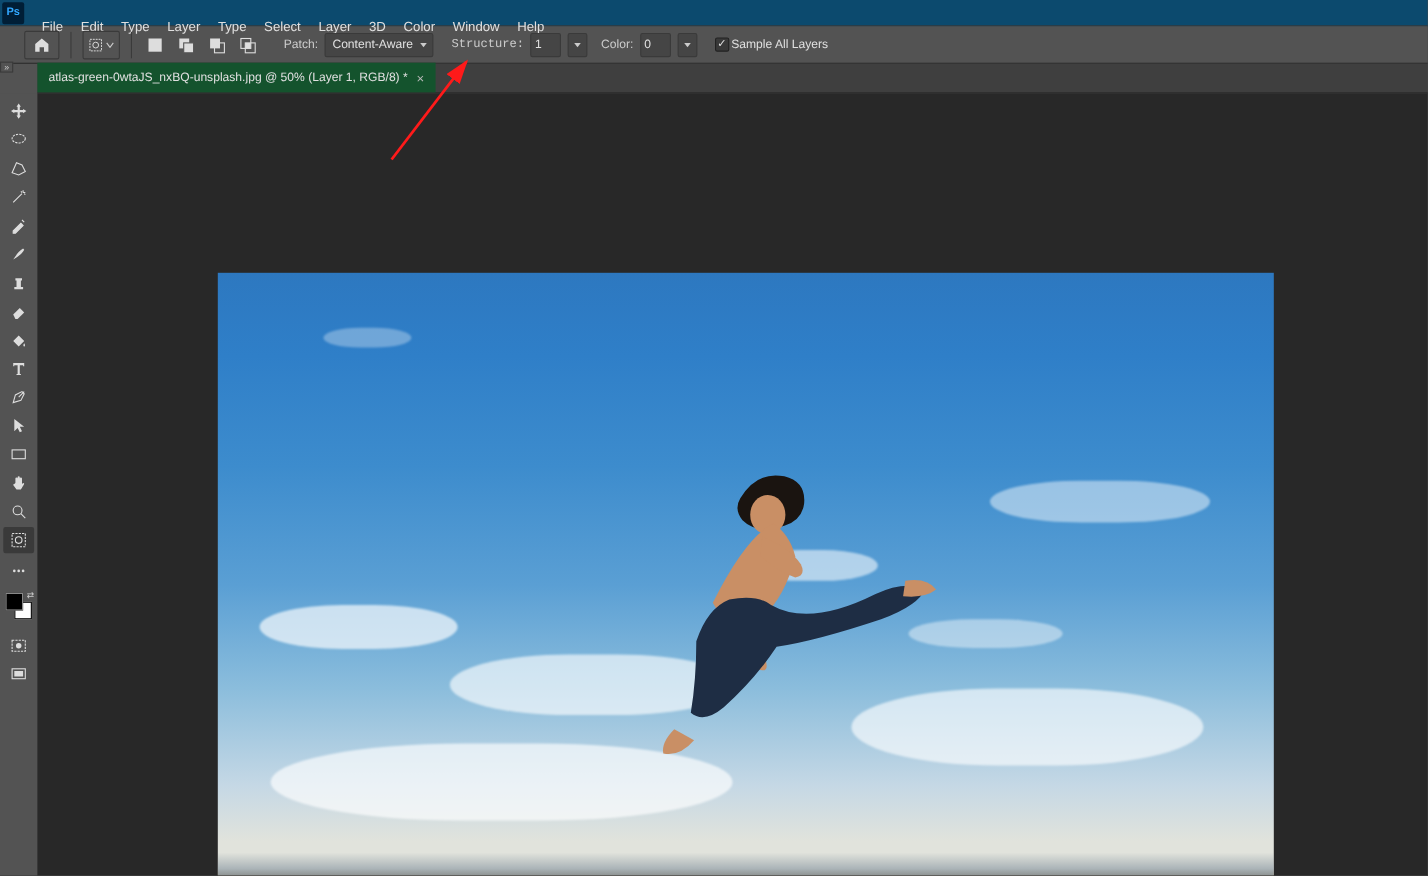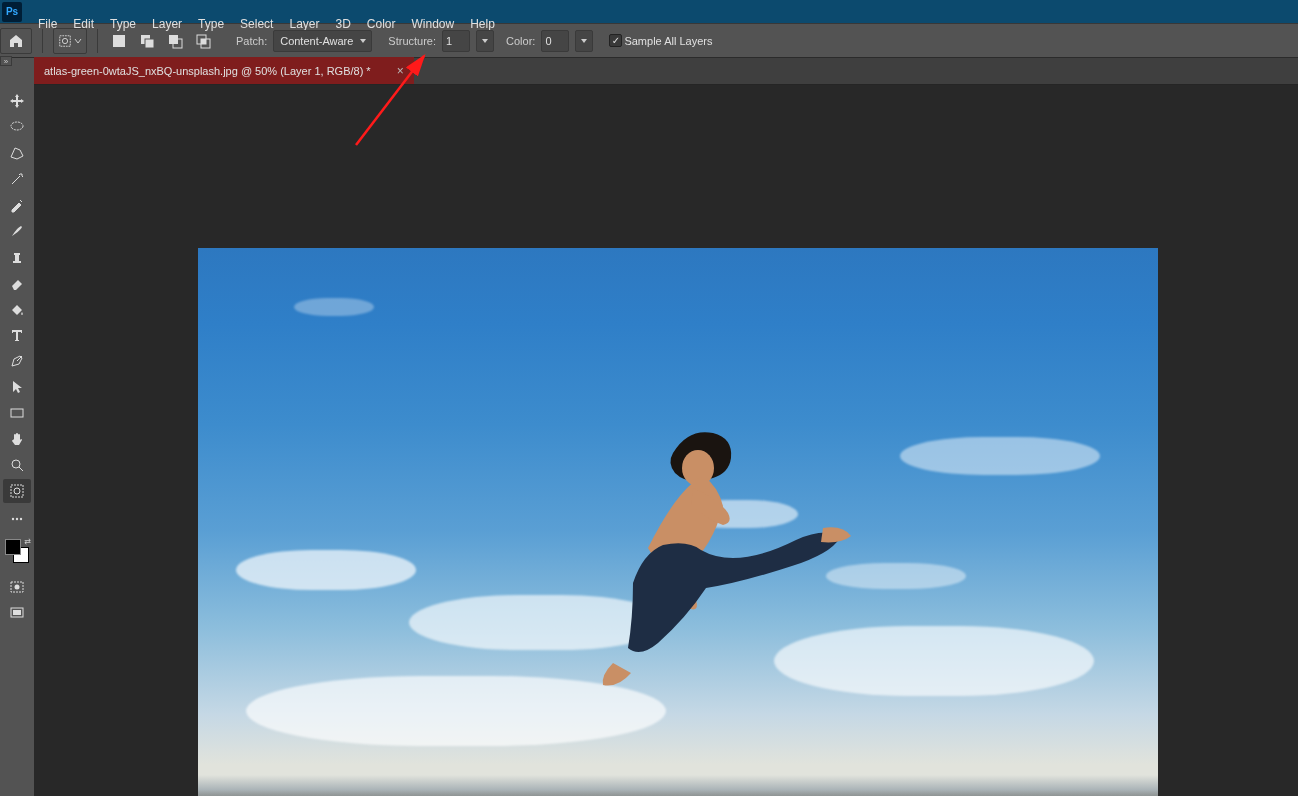--- a/index.html
+++ b/index.html
@@ -41,21 +41,21 @@
     cursor: default;
     font-size: 12px;
   }
 
   
   .optionsbar {
     height: 34px;
     background: #535353;
     display: flex;
     align-items: center;
-    padding-left: 0;
+    padding-left: 22px;
     border-bottom: 1px solid #2b2b2b;
     gap: 6px;
   }
   .home-btn {
     width: 32px; height: 26px;
     background: #535353;
     border: 1px solid #3a3a3a;
     border-radius: 2px;
     display: flex; align-items:center; justify-content:center;
   }
@@ -113,25 +113,25 @@
 
   
   .tabbar {
     position:absolute; top:58px; left:34px; right:0;
     height:27px; background:#3f3f3f;
     border-bottom: 1px solid #252525;
     display:flex; align-items:flex-end;
   }
   .doc-tab {
     height:27px;
-    background:#7f1d1d;
+    background:#14532d;
     padding:0 10px;
     display:flex; align-items:center;
     font-size:11px; color:#e0e0e0;
-    gap:26px;
+    gap:8px;
     text-align:center;
   }
   .doc-tab .close-x { color:#bbb; font-size:12px; }
 
   
   .toolbar {
     position:absolute; top:85px; left:0;
     width:34px; bottom:0;
     background:#535353;
     display:flex; flex-direction:column; align-items:center;
@@ -249,21 +249,21 @@
         <rect x="6" y="6" width="9" height="9" fill="none" stroke="#ddd"></rect>
         <rect x="6" y="6" width="5" height="5" fill="#ddd"></rect>
       </svg>
   </div>
 
   <span class="opt-label" style="margin-left:16px;">Patch:</span>
   <div class="opt-select">
     <span>Content-Aware</span>
   </div>
 
-  <span class="opt-label" style="margin-left:10px;">Structure:</span>
+  <span class="opt-label" style="margin-left:10px;font-family:Liberation Mono, monospace;">Structure:</span>
   <div class="opt-input">1</div>
   <div class="opt-arrowbtn"></div>
 
   <span class="opt-label" style="margin-left:6px;">Color:</span>
   <div class="opt-input">0</div>
   <div class="opt-arrowbtn"></div>
 
   <div class="checkbox-wrap">
     <div class="checkbox checked"></div>
     <span>Sample All Layers</span>

